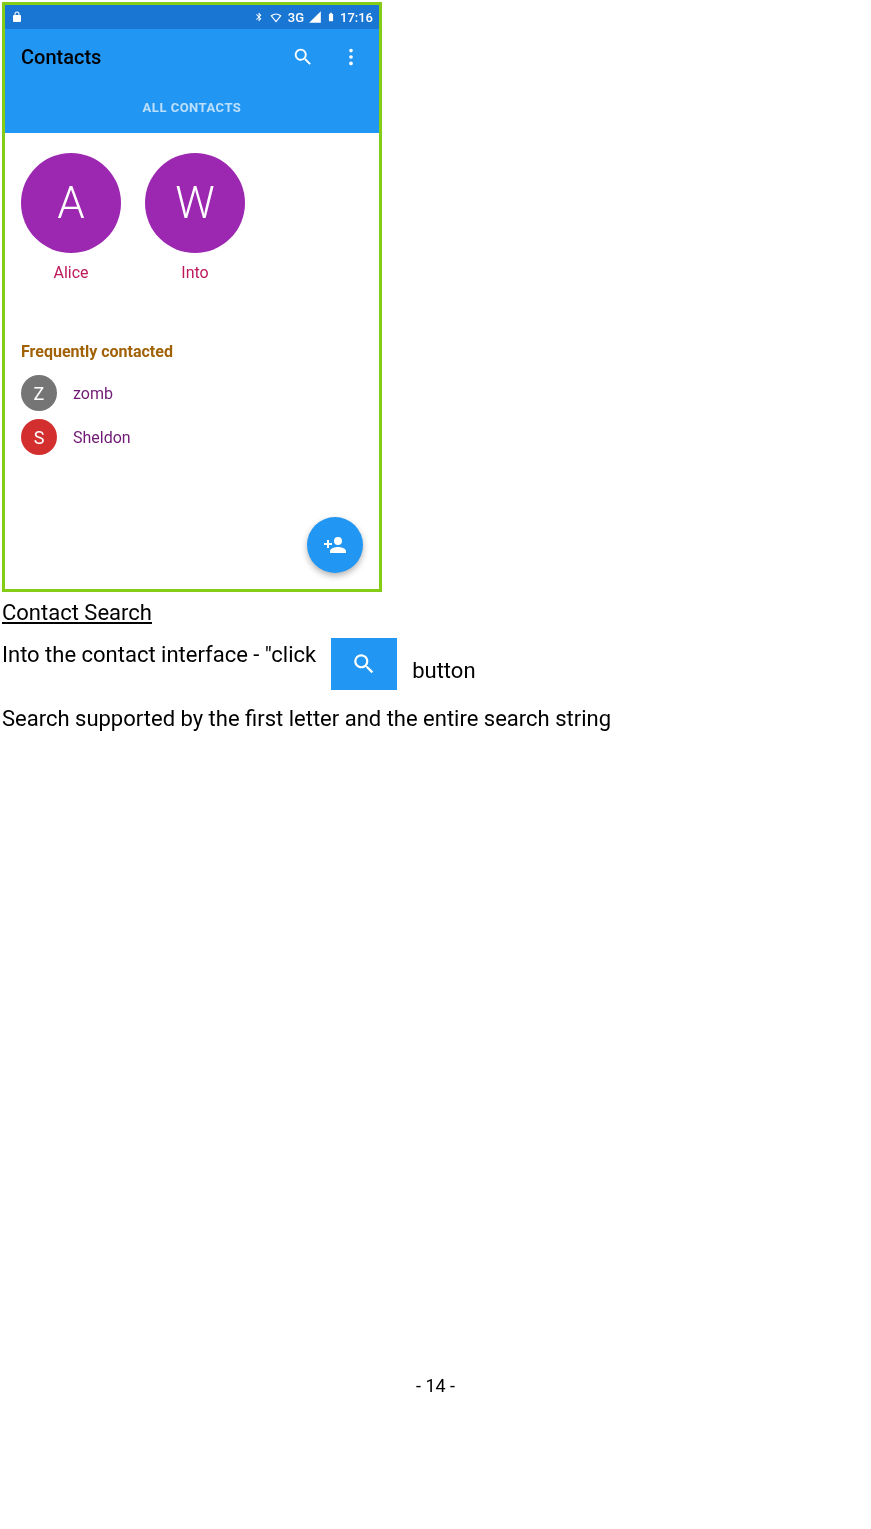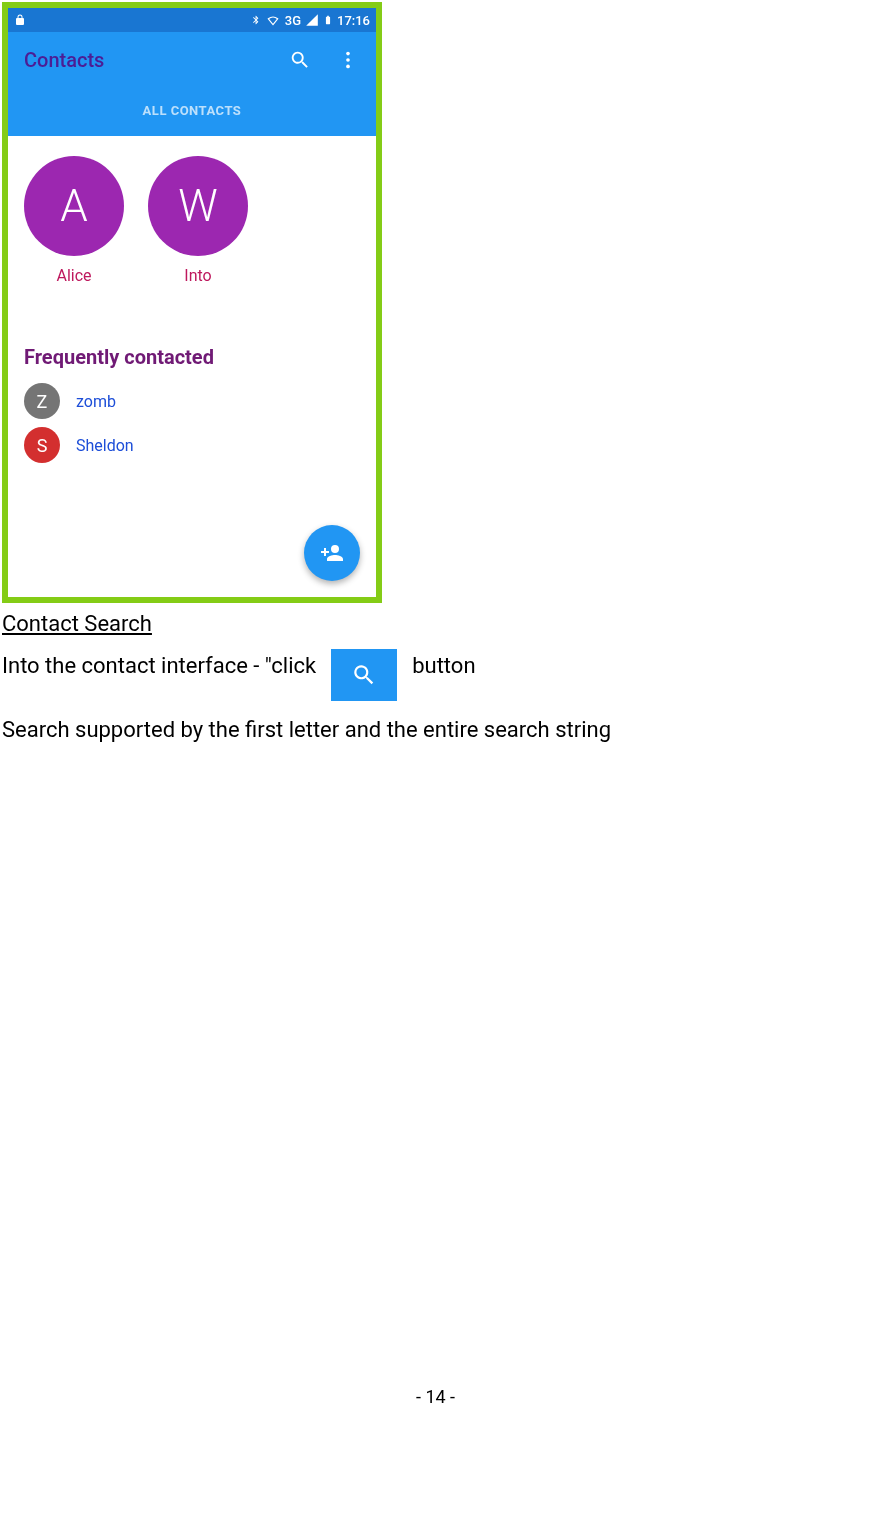--- a/index.html
+++ b/index.html
@@ -4,39 +4,39 @@
   <style>
     * { margin: 0; padding: 0; box-sizing: border-box; }
     body {
       font-family: Roboto, Arial, sans-serif;
       background: #fff;
       width: 871px;
     }
     .screenshot {
       width: 380px;
       background: #fff;
-      border: 6px solid #84cc16;
+      border: 3px solid #84cc16;
       margin: 2px;
       position: relative;
     }
     .status-bar {
       background: #1976d2;
       color: #fff;
       height: 24px;
       display: flex;
       justify-content: space-between;
       align-items: center;
       padding: 0 6px;
       font-size: 13px;
     }
     .status-left { display: flex; align-items: center; gap: 4px; }
     .status-right { display: flex; align-items: center; gap: 4px; font-weight: 500; }
     .app-bar {
       background: #2196f3;
-      color: #4c1d95;
+      color: #000000;
       height: 56px;
       display: flex;
       align-items: center;
       justify-content: space-between;
       padding: 0 16px;
     }
     .app-title { font-size: 20px; font-weight: 500; }
     .app-bar-actions { display: flex; align-items: center; gap: 24px; }
     .icon-btn { width: 24px; height: 24px; display: flex; align-items: center; justify-content: center; cursor: pointer; }
     .tabs {
@@ -63,35 +63,35 @@
       gap: 24px;
     }
     .fav-item { display: flex; flex-direction: column; align-items: center; gap: 10px; cursor: pointer; }
     .fav-avatar {
       width: 100px; height: 100px; border-radius: 50%;
       display: flex; align-items: center; justify-content: center;
       color: #fff; font-size: 44px; font-weight: 300;
     }
     .fav-name { font-size: 16px; color: #be185d; }
     .section-header {
-      color: #701a75;
-      font-size: 20px;
+      color: #a16207;
+      font-size: 16px;
       font-weight: 700;
       padding: 50px 16px 10px 16px;
     }
     .list-item {
       display: flex; align-items: center; gap: 16px;
       padding: 4px 16px; cursor: pointer; height: 44px;
     }
     .list-avatar {
       width: 36px; height: 36px; border-radius: 50%;
       display: flex; align-items: center; justify-content: center;
       color: #fff; font-size: 18px;
     }
-    .list-name { font-size: 16px; color: #1d4ed8; }
+    .list-name { font-size: 16px; color: #701a75; }
     .fab {
       position: absolute;
       right: 16px;
       bottom: 16px;
       width: 56px; height: 56px;
       border-radius: 50%;
       background: #2196f3;
       display: flex; align-items: center; justify-content: center;
       box-shadow: 0 3px 6px rgba(0,0,0,0.3);
       cursor: pointer;
@@ -219,18 +219,18 @@
 
 <div class="inline-row">
   <span class="doc-text" style="margin-top:0">Into the contact interface - "click</span>
   <span class="inline-search-btn">
     <span>
       <svg width="26" height="26" viewBox="0 0 24 24" fill="#fff">
           <path d="M15.5 14h-.79l-.28-.27a6.5 6.5 0 1 0-.7.7l.27.28v.79l5 4.99L20.49 19l-4.99-5zM9.5 14A4.5 4.5 0 1 1 14 9.5 4.5 4.5 0 0 1 9.5 14z"></path>
         </svg>
     </span>
   </span>
-  <span class="doc-text" style="margin-top:0">button</span>
+  <span class="doc-text" style="margin-top:16px">button</span>
 </div>
 
 <div class="doc-text" style="margin-top:12px">Search supported by the first letter and the entire search string</div>
 
 <div class="page-number">- 14 -</div>
 
 </body></html>

